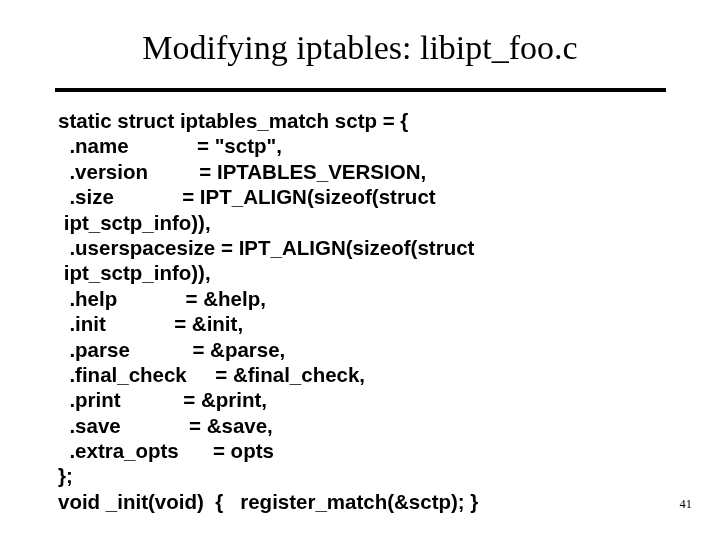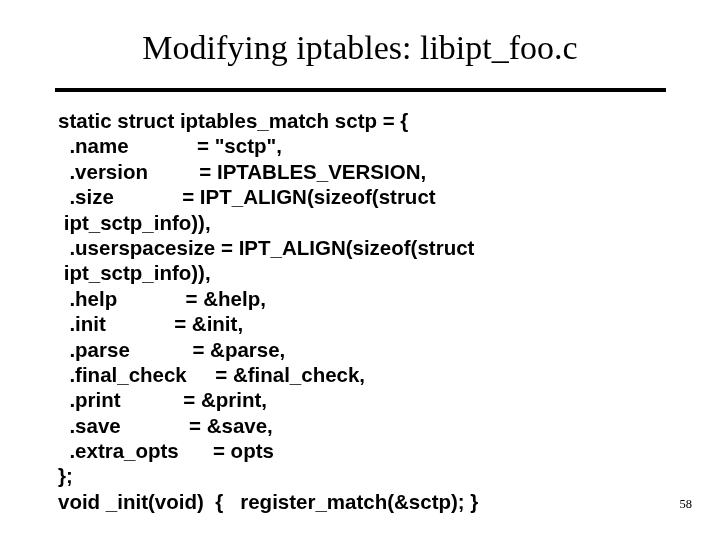--- a/index.html
+++ b/index.html
@@ -101,15 +101,15 @@
 
   <div id="title-block">
     <div id="slide-title">Modifying iptables: libipt_foo.c</div>
   </div>
 
   <div id="title-rule"></div>
 
   <div id="code-block"><div class="code-line">static struct iptables_match sctp = {</div><div class="code-line">  .name            = "sctp",</div><div class="code-line">  .version         = IPTABLES_VERSION,</div><div class="code-line">  .size            = IPT_ALIGN(sizeof(struct</div><div class="code-line"> ipt_sctp_info)),</div><div class="code-line">  .userspacesize = IPT_ALIGN(sizeof(struct</div><div class="code-line"> ipt_sctp_info)),</div><div class="code-line">  .help            = &amp;help,</div><div class="code-line">  .init            = &amp;init,</div><div class="code-line">  .parse           = &amp;parse,</div><div class="code-line">  .final_check     = &amp;final_check,</div><div class="code-line">  .print           = &amp;print,</div><div class="code-line">  .save            = &amp;save,</div><div class="code-line">  .extra_opts      = opts</div><div class="code-line">};</div><div class="code-line">void _init(void)  {   register_match(&amp;sctp); }</div></div>
 
 
-  <div id="page-number">58</div>
+  <div id="page-number">41</div>
 
 </div>
 
 </body></html>

